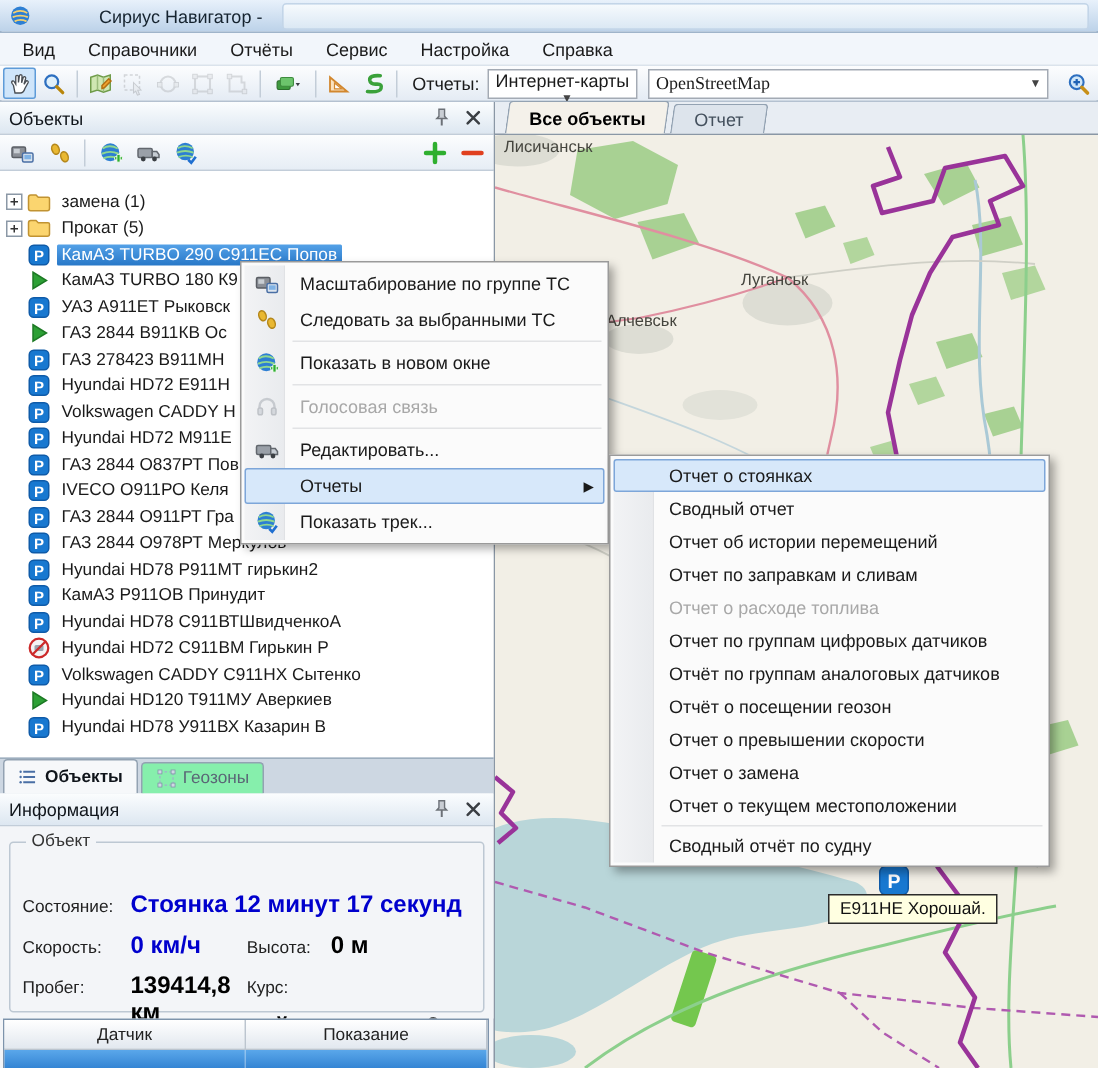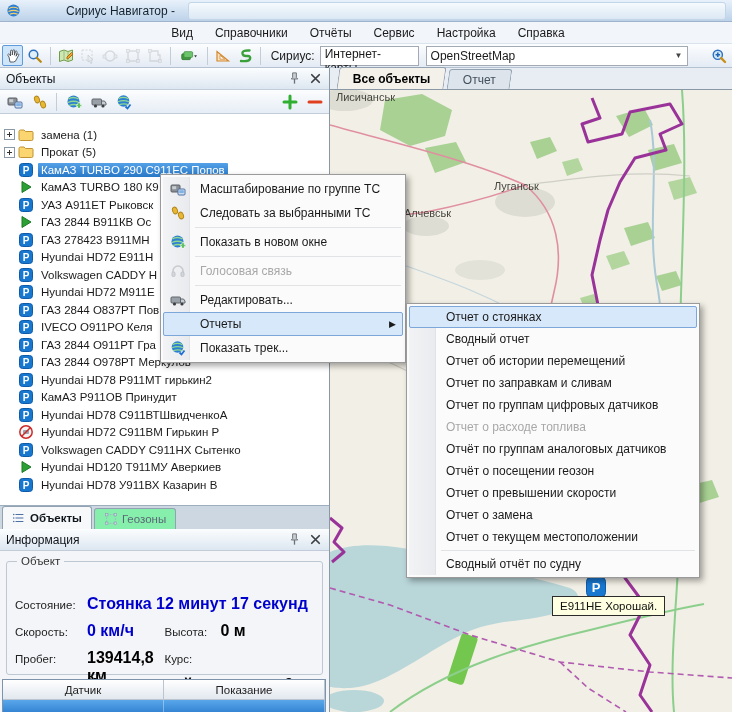--- a/index.html
+++ b/index.html
@@ -12,38 +12,38 @@
   .titlebar { position:absolute; left:0; top:0; width:732px; height:22px;
     background:linear-gradient(#e8f1fb,#bcd2e9); border-bottom:1px solid #9fb4ca;
     display:flex; align-items:center; padding:0 4px; }
   .titlebar .glass { position:absolute; left:188px; top:2px; right:6px; height:18px;
     background:linear-gradient(#f6fafd,#dbe8f4); border-radius:3px; border:1px solid #c3d5e8; }
   .app-ico { width:15px; height:15px; margin:0 5px 0 2px; z-index:1; }
   .app-ico svg { width:15px; height:15px; display:block; }
   .title-text { font-size:12px; color:#15232f; z-index:1;margin-left:40px; }
 
   .menubar { position:absolute; left:0; top:22px; width:732px; height:22px;
-    background:#f2f6fb; border-bottom:1px solid #dbe3ec; display:flex; align-items:center; padding-left:4px;justify-content:center; }
+    background:#f2f6fb; border-bottom:1px solid #dbe3ec; display:flex; align-items:center; padding-left:4px; }
   .menu-item { padding:3px 11px; cursor:default; }
 
   .toolbar { position:absolute; left:0; top:44px; width:732px; height:24px;
     background:linear-gradient(#fcfdfe,#e4ebf4); border-bottom:1px solid #b4c1d0;
     display:flex; align-items:center; padding:0 2px; gap:1px; }
   .tbtn { width:23px; height:21px; display:flex; align-items:center; justify-content:center; border:1px solid transparent; border-radius:2px; }
   .tbtn svg { width:16px; height:16px; display:block; }
   .tbtn.wide { width:30px; }
   .tbtn.active { background:#cfe5fa; border-color:#5e9bd8; }
   .tbtn.disabled { opacity:.45; }
   .tsep { width:1px; height:18px; background:#c3cdd8; margin:0 3px; }
   .tlabel { margin:0 4px 0 6px; }
   .combo { height:20px; background:#fff; border:1px solid #a3aab4; display:flex; align-items:center;
     padding:0 4px; font-size:12px; justify-content:space-between; }
   .combo .caret { font-size:8px; color:#444; margin-left:6px; }
   .combo.c1 { width:106px; margin-right:6px;flex-direction:column; }
-  .combo.c2 { width:282px; margin-right:20px; }
+  .combo.c2 { width:282px; margin-right:8px;font-family:Liberation Serif, serif; }
 
   
   .left-panel { position:absolute; left:0; top:68px; width:330px; bottom:0;
     background:#f3f5f8; border-right:1px solid #8a97a5; }
   .panel-header { height:22px; background:linear-gradient(#fbfdfe,#dde7f1); border-bottom:1px solid #c2cdd9;
     display:flex; align-items:center; padding:0 6px; }
   .panel-header .ph-title { flex:1; font-size:12px; color:#10151b; }
   .ph-ico { width:15px; height:15px; margin-left:6px; }
   .ph-ico svg { width:15px; height:15px; display:block; }
 
@@ -221,21 +221,21 @@
           <path d="M2 13 L13.5 13 2 3.5 Z" fill="#fbe3c0" stroke="#d2872e" stroke-width="1.2"></path>
           <path d="M5 11.2 L9.8 11.2 5 7.3 Z" fill="#fff" stroke="#d2872e" stroke-width="0.8"></path>
         </svg>
       </span>
     <span class="tbtn">
         <svg viewBox="0 0 16 16">
           <path d="M12.5 2.5 Q5 2 5.5 5.5 Q6 8.5 10.5 8 Q14 8 13 11 Q12 13.8 4 13" stroke="#3aa13a" stroke-width="2.4" fill="none" stroke-linecap="round"></path>
         </svg>
       </span>
     <span class="tsep"></span>
-    <span class="tlabel">Сириус:</span>
+    <span class="tlabel">Отчеты:</span>
     <span class="combo c1">
       <span>Интернет-карты</span>
       <span class="caret">▼</span>
     </span>
     <span class="combo c2">
       <span>OpenStreetMap</span>
       <span class="caret">▼</span>
     </span>
     <span class="tbtn">
         <svg viewBox="0 0 16 16">
@@ -752,22 +752,22 @@
         </span>
         <span class="cm-lab">Показать трек...</span>
       </div>
     </div>
 
   <div class="sub-menu" id="subMenu">
       <div class="sm-item hl">Отчет о стоянках</div>
       <div class="sm-item">Сводный отчет</div>
       <div class="sm-item">Отчет об истории перемещений</div>
       <div class="sm-item">Отчет по заправкам и сливам</div>
+      <div class="sm-item disabled">Отчет о расходе топлива</div>
       <div class="sm-item">Отчет по группам цифровых датчиков</div>
-      <div class="sm-item disabled">Отчет о расходе топлива</div>
       <div class="sm-item">Отчёт по группам аналоговых датчиков</div>
       <div class="sm-item">Отчёт о посещении геозон</div>
       <div class="sm-item">Отчет о превышении скорости</div>
       <div class="sm-item">Отчет о замена</div>
       <div class="sm-item">Отчет о текущем местоположении</div>
       <div class="sm-sep"></div>
       <div class="sm-item">Сводный отчёт по судну</div>
     </div>
 
 </div>

